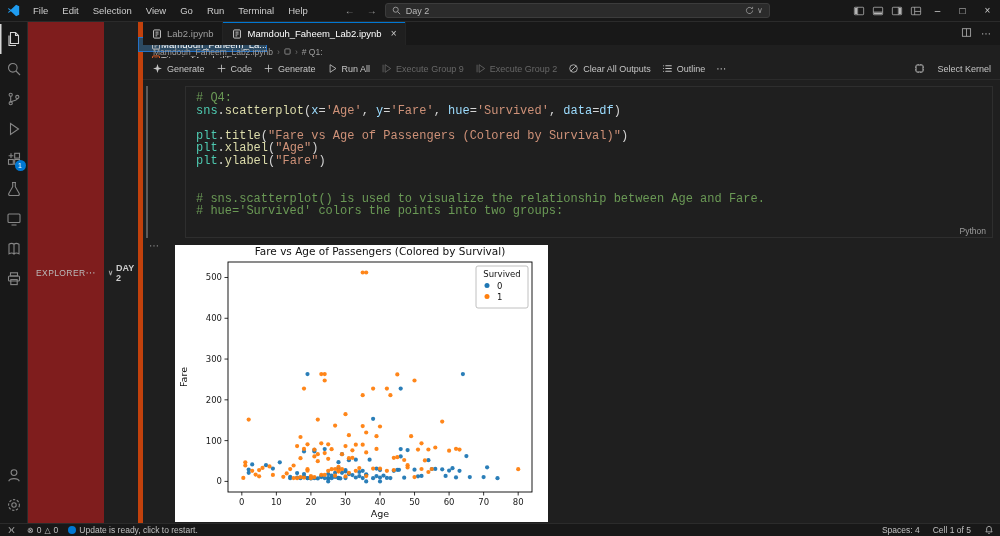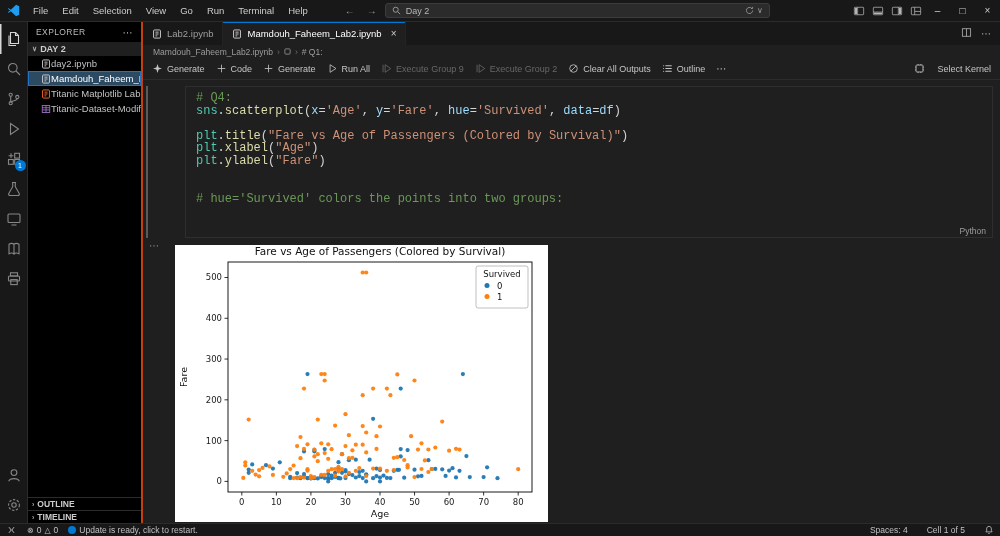--- a/index.html
+++ b/index.html
@@ -21,21 +21,21 @@
 
   
   .main{flex:1;display:flex;min-height:0}
   .activitybar{width:28px;background:#181818;border-right:1px solid #2b2b2b;display:flex;flex-direction:column;align-items:center;padding-top:2px}
   .ab-item{width:28px;height:30px;display:flex;align-items:center;justify-content:center;color:#868686;position:relative}
   .ab-item.active{color:#d7d7d7;box-shadow:inset 1.5px 0 0 #d7d7d7}
   .ab-item svg{display:block}
   .badge{position:absolute;right:2px;bottom:3px;background:#0078d4;color:#fff;border-radius:50%;width:11px;height:11px;font-size:7px;display:flex;align-items:center;justify-content:center}
   .ab-bottom{margin-top:auto;padding-bottom:3px;display:flex;flex-direction:column;align-items:center}
 
-  .sidebar{width:115px;background:#000000;border-right:2px solid #c2410c;display:flex;flex-direction:column;min-height:0}
+  .sidebar{width:115px;background:#7f1d1d;border-right:5px solid #c2410c;display:flex;flex-direction:row;min-height:0}
   .sb-header{flex:0 0 20px;display:flex;align-items:center;padding:0 8px;color:#bbbbbb;font-size:8.5px;letter-spacing:.4px}
   .sb-more{margin-left:auto;color:#bbbbbb;font-size:10px}
   .section-header{flex:0 0 14px;display:flex;align-items:center;gap:3px;padding:0 4px;font-weight:bold;color:#cccccc;font-size:9px;background:#1f1f1f}
   .chev{font-size:7px;color:#aaaaaa}
   .file-list{display:flex;flex-direction:column}
   .file-row{height:15px;display:flex;align-items:center;gap:0;padding-left:13px;color:#c3c3c3;font-size:9.5px;white-space:nowrap;overflow:hidden}
   .file-row.selected{background:#2c4a62;outline:1px solid #2472c8;outline-offset:-1px;color:#ffffff}
   .file-icon{display:flex;align-items:center}
   .sb-bottomsec{border-top:1px solid #2b2b2b;flex:0 0 13px;display:flex;align-items:center;gap:3px;padding:0 4px;font-weight:bold;font-size:8.5px;color:#cccccc}
   .sb-spacer{flex:1}
@@ -63,21 +63,21 @@
   .tok-c{color:#6a9955}.tok-m{color:#4ec9b0}.tok-f{color:#dcdcaa}.tok-k{color:#9cdcfe}
   .tok-s{color:#ce9178}.tok-v{color:#9cdcfe}.tok-p{color:#d4d4d4}
   .cell-lang{position:absolute;right:14px;top:146px;font-size:8.5px;color:#9d9d9d}
   .output-more{position:absolute;left:6px;top:160px;color:#8f8f8f;font-size:10px}
   .figure{position:absolute;left:32px;top:165px;width:373px;height:277px;background:#ffffff}
   .figure svg{display:block;font-family:"DejaVu Sans",sans-serif}
 
   
   .statusbar{flex:0 0 13px;background:#181818;border-top:1px solid #2b2b2b;display:flex;align-items:center;font-size:8.5px;color:#c0c0c0;padding:0 6px;gap:10px}
   .sb-item{display:flex;align-items:center;gap:3px;white-space:nowrap}
-  .sb-right{margin-left:auto;display:flex;gap:19px;align-items:center}
+  .sb-right{margin-left:auto;display:flex;gap:13px;align-items:center}
   .update-dot{width:8px;height:8px;border-radius:50%;background:#0078d4;display:inline-block}
   .sb-glyph{font-size:8px}
 </style>
 </head>
 <body>
 
 <div class="window">
 
   <div class="titlebar">
     <div class="logo">
@@ -418,20 +418,21 @@
         <div class="cell-editor">
           <div>
               <div class="code-line"><span class="tok-c"># Q4:</span></div>
               <div class="code-line"><span class="tok-m">sns</span><span class="tok-p">.</span><span class="tok-f">scatterplot</span><span class="tok-p">(</span><span class="tok-k">x</span><span class="tok-p">=</span><span class="tok-s">'Age'</span><span class="tok-p">, </span><span class="tok-k">y</span><span class="tok-p">=</span><span class="tok-s">'Fare'</span><span class="tok-p">, </span><span class="tok-k">hue</span><span class="tok-p">=</span><span class="tok-s">'Survived'</span><span class="tok-p">, </span><span class="tok-k">data</span><span class="tok-p">=</span><span class="tok-v">df</span><span class="tok-p">)</span></div>
               <div class="code-line">&nbsp;</div>
               <div class="code-line"><span class="tok-m">plt</span><span class="tok-p">.</span><span class="tok-f">title</span><span class="tok-p">(</span><span class="tok-s">"Fare vs Age of Passengers (Colored by Survival)"</span><span class="tok-p">)</span></div>
               <div class="code-line"><span class="tok-m">plt</span><span class="tok-p">.</span><span class="tok-f">xlabel</span><span class="tok-p">(</span><span class="tok-s">"Age"</span><span class="tok-p">)</span></div>
               <div class="code-line"><span class="tok-m">plt</span><span class="tok-p">.</span><span class="tok-f">ylabel</span><span class="tok-p">(</span><span class="tok-s">"Fare"</span><span class="tok-p">)</span></div>
               <div class="code-line">&nbsp;</div>
               <div class="code-line">&nbsp;</div>
+              <div class="code-line"><span class="tok-c"># sns.scatterplot() is used to visualize the relationship between Age and Fare.</span></div>
               <div class="code-line"><span class="tok-c"># hue='Survived' colors the points into two groups:</span></div>
             </div>
         </div>
         <div class="cell-lang">Python</div>
         <div class="output-more">⋯</div>
         <div class="figure">
           <svg width="373" height="277" id="figure-svg">
               <rect x="0" y="0" width="373" height="277" fill="#ffffff"></rect>
               <g>
                 <line x1="66.81818181818181" x2="66.81818181818181" y1="247" y2="250.5" stroke="#000" stroke-width="0.8"></line>

